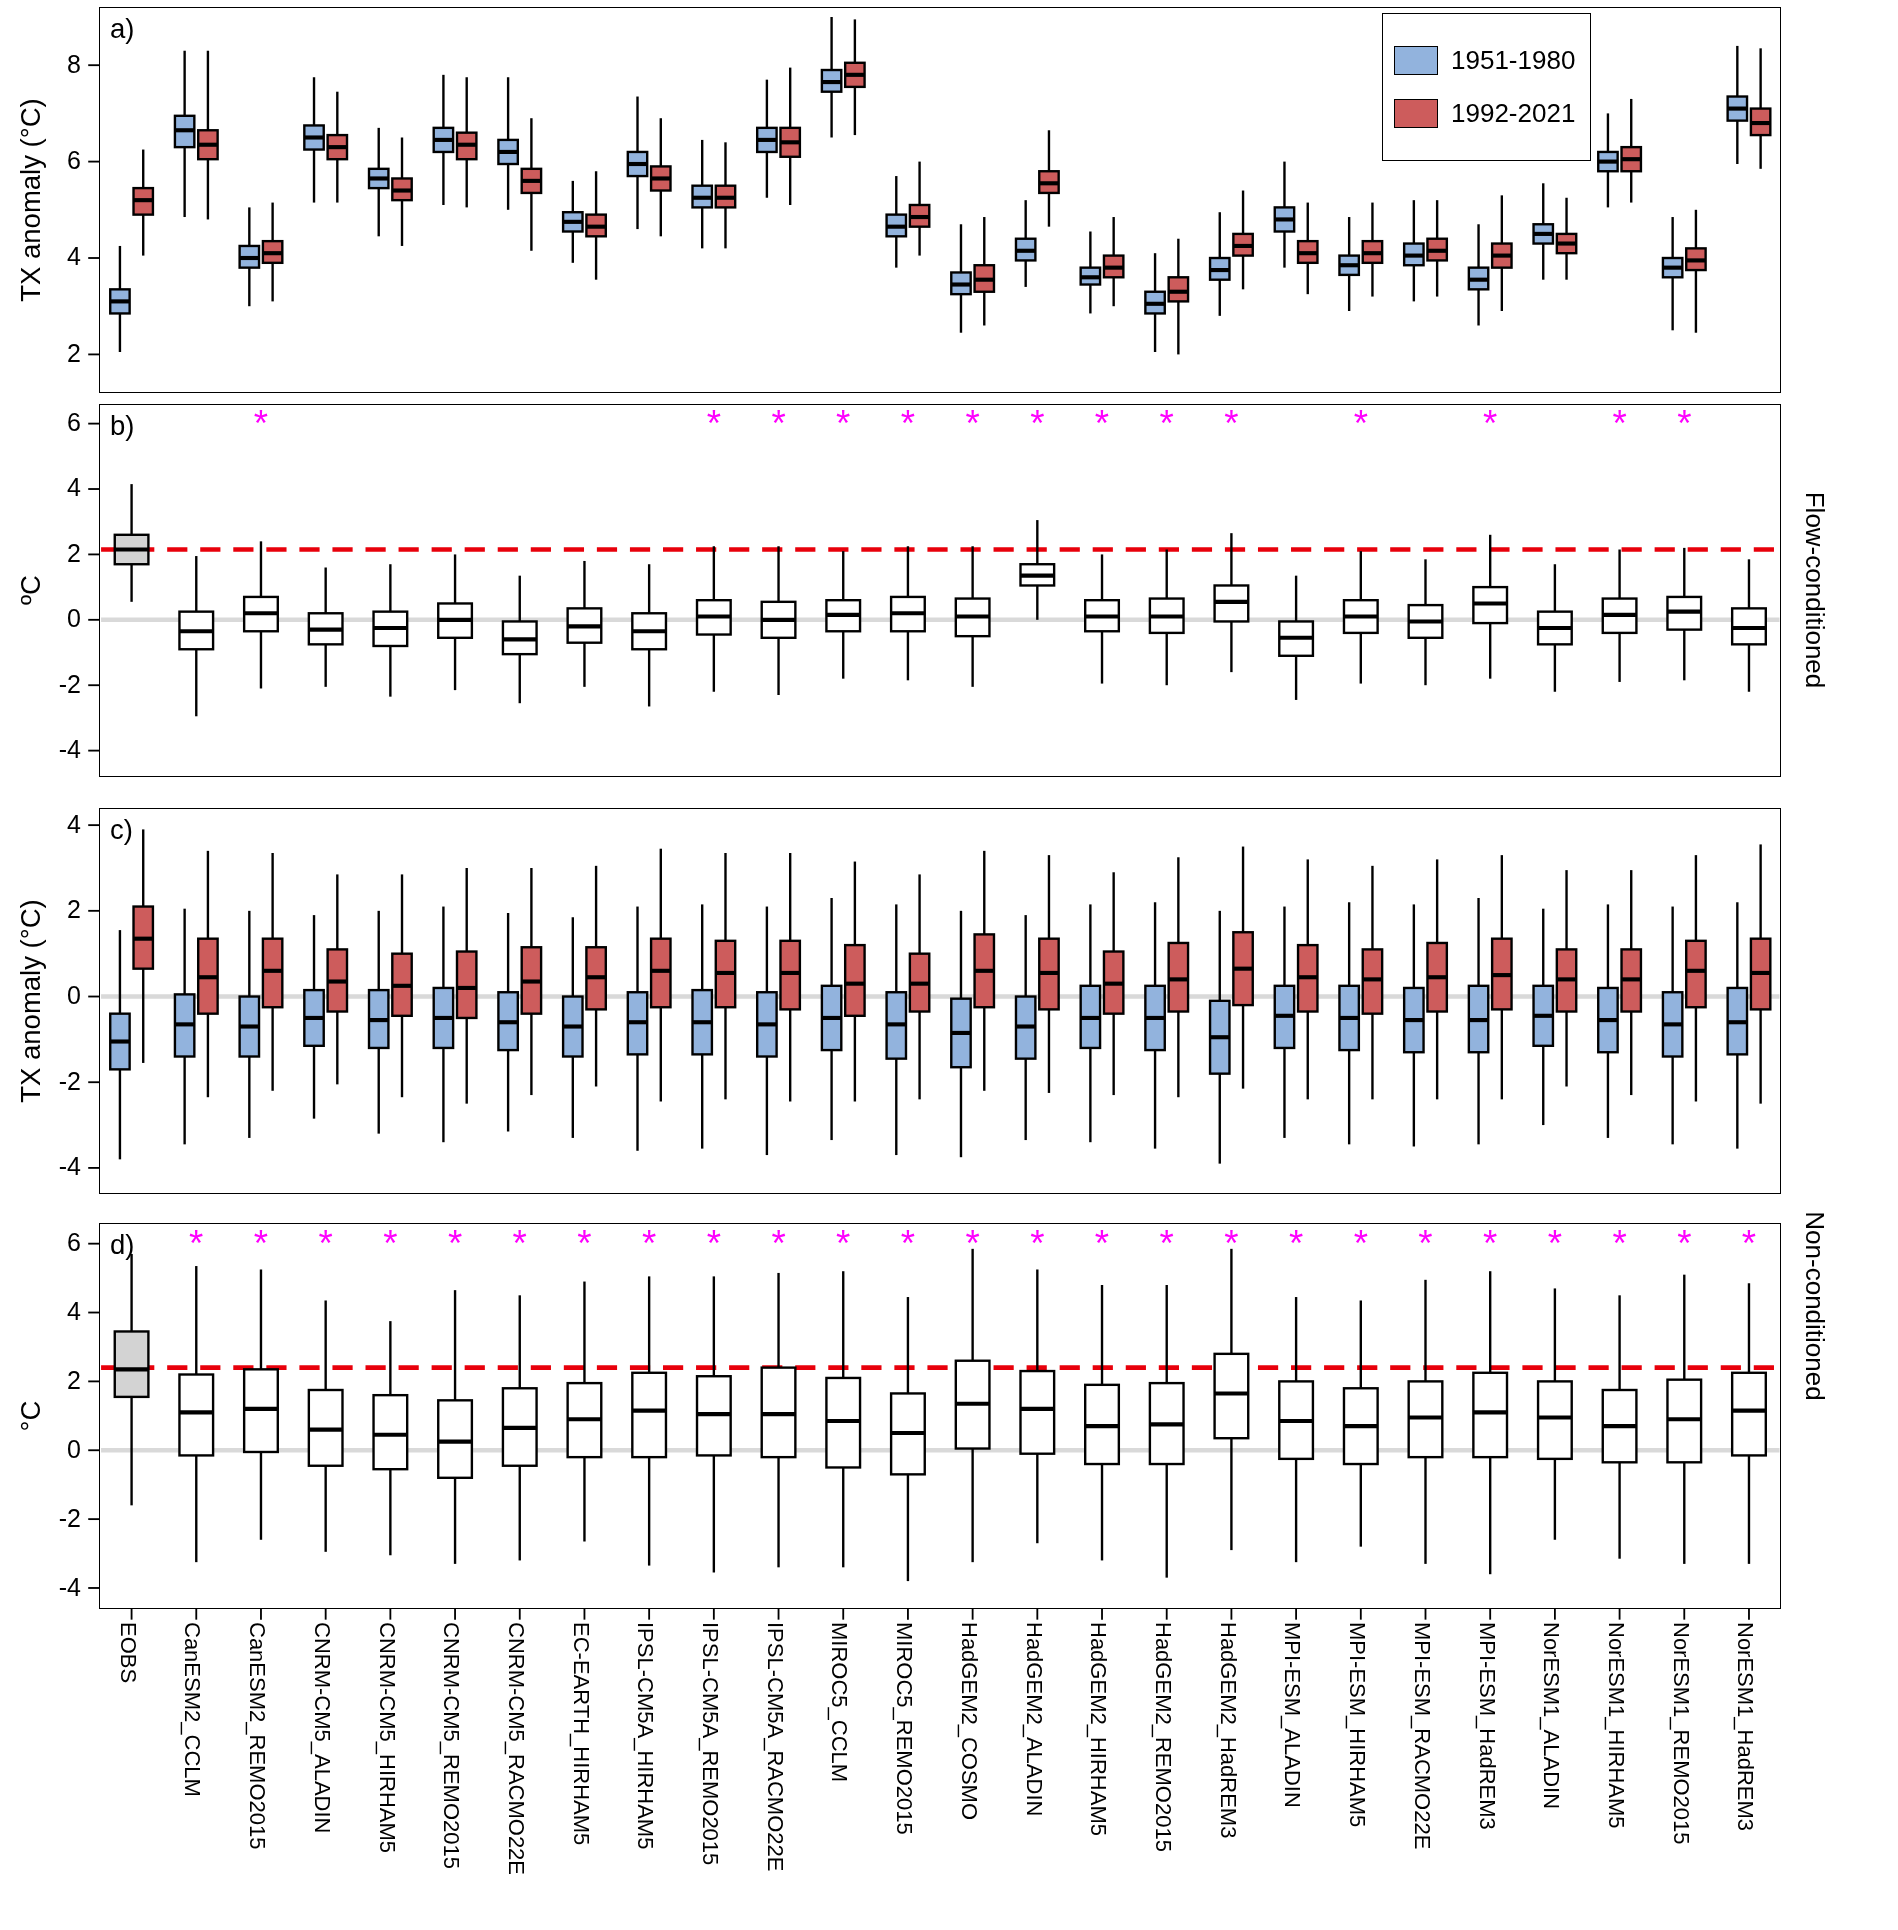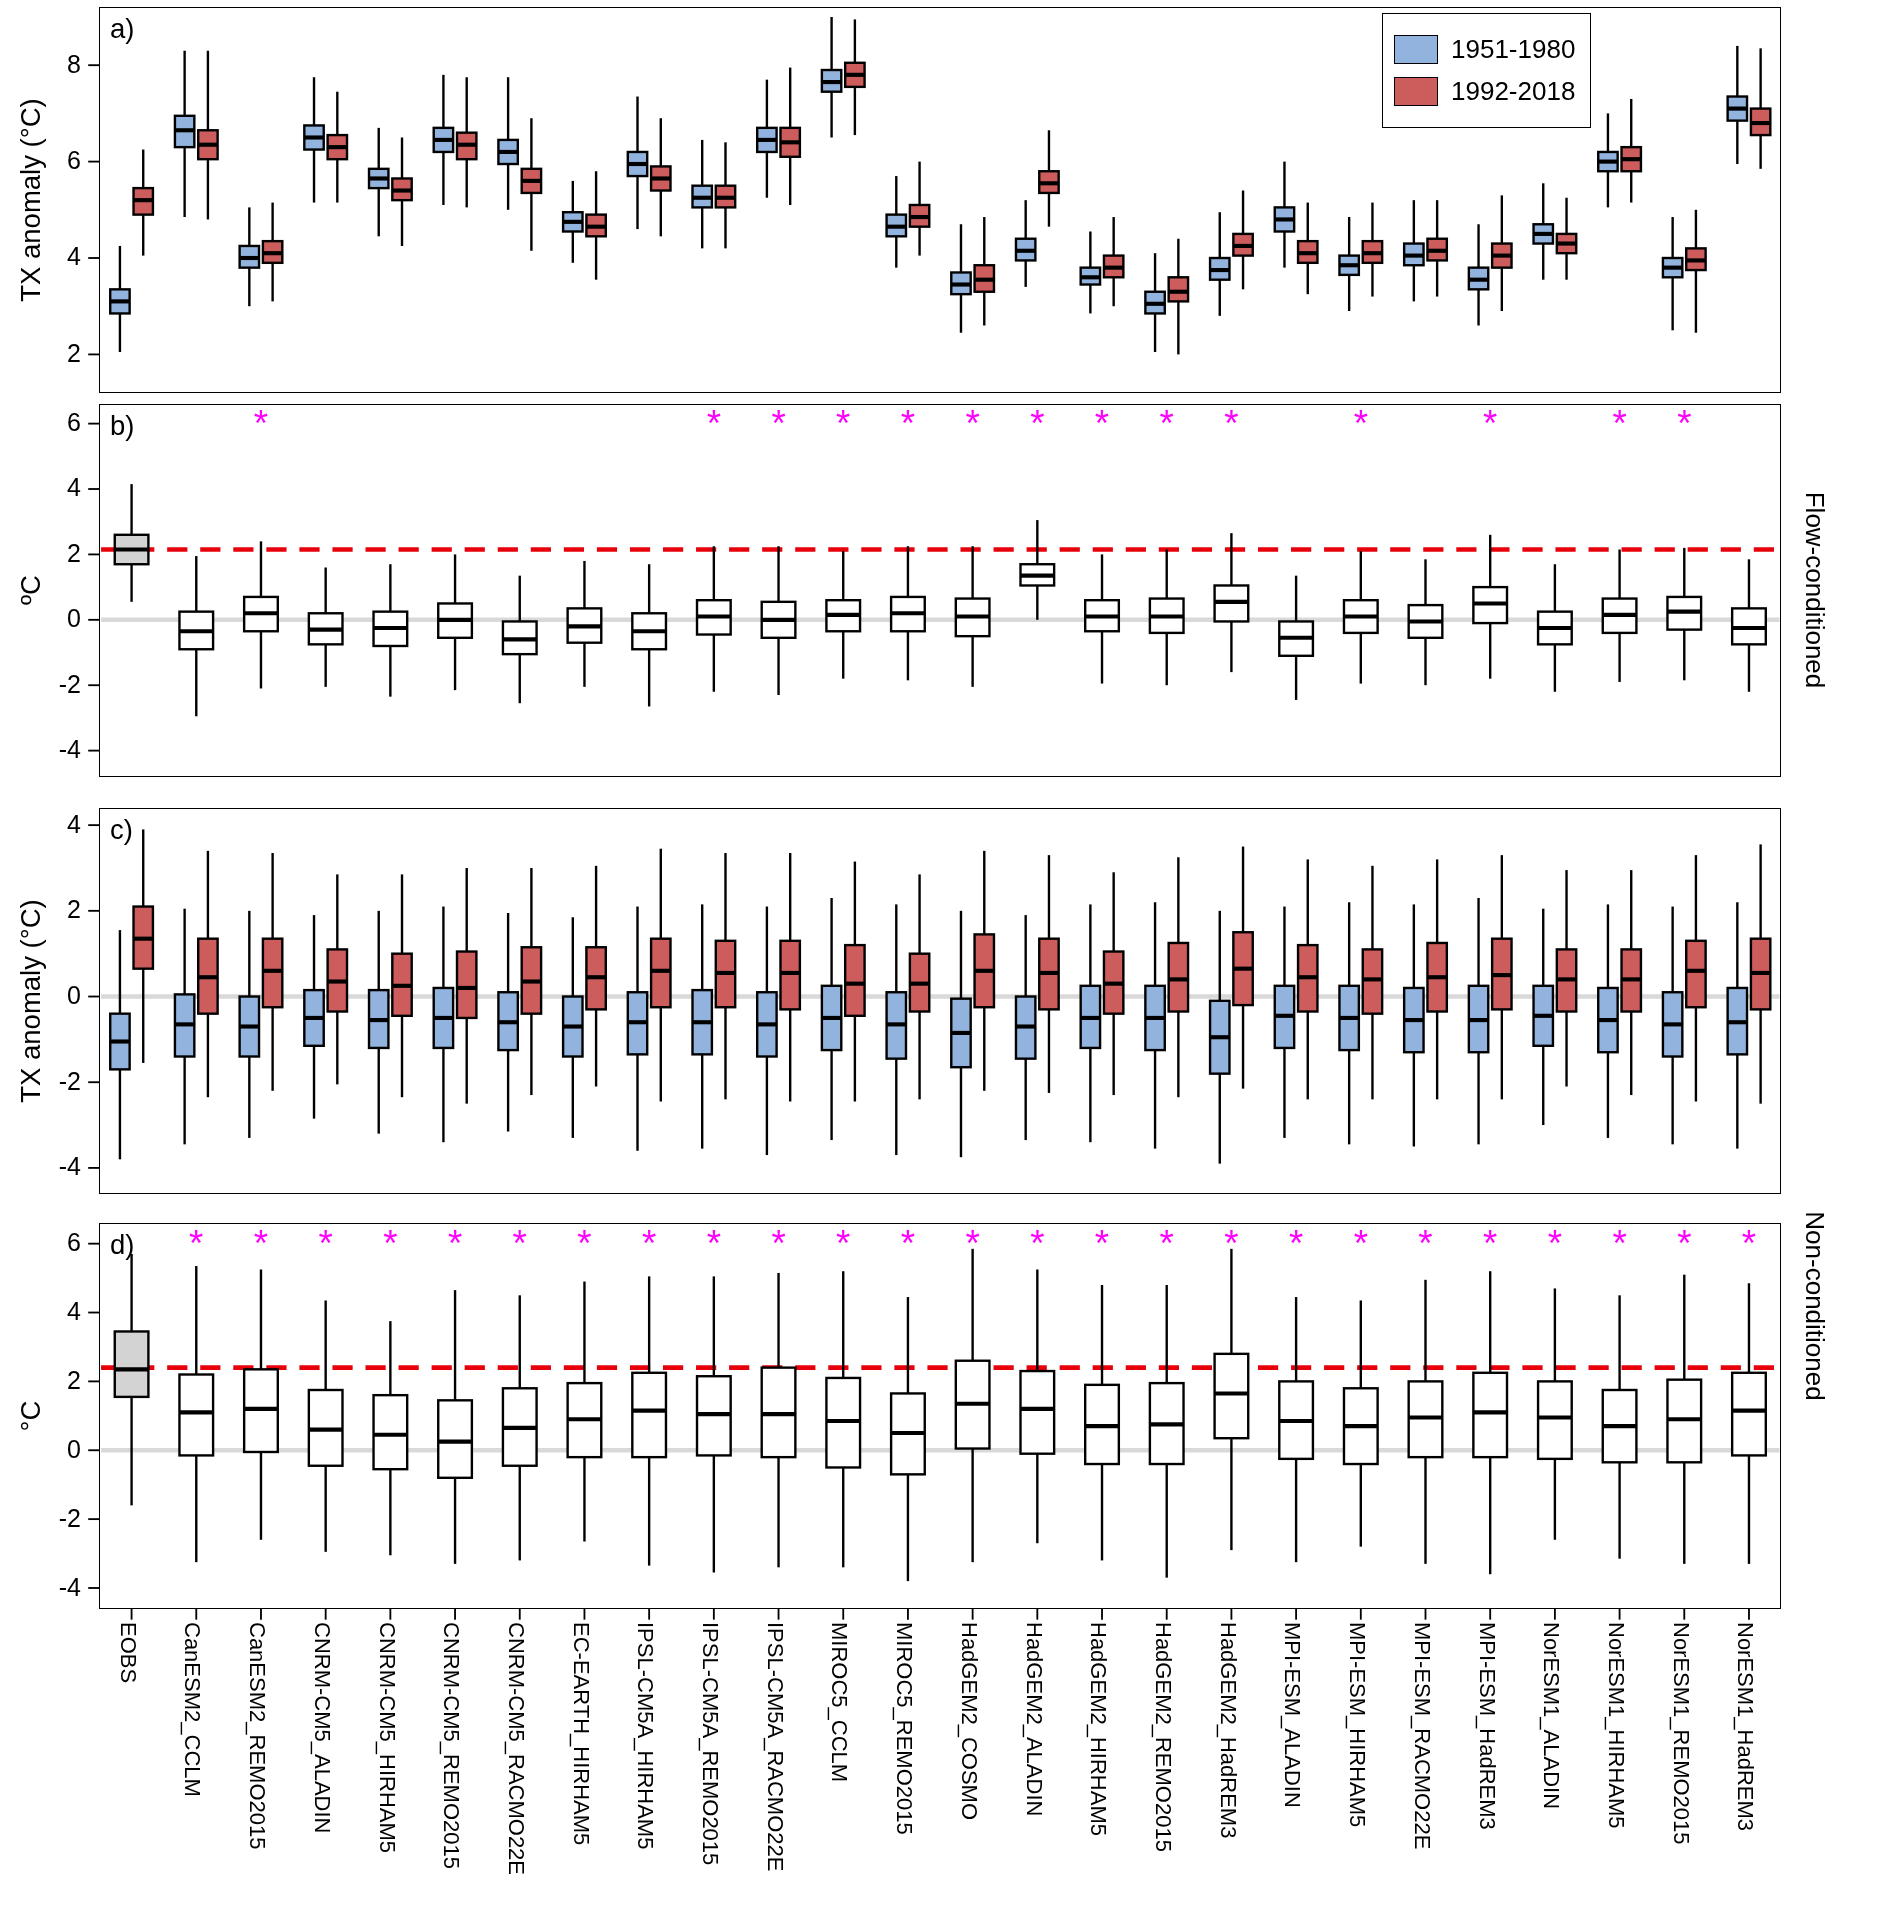--- a/index.html
+++ b/index.html
@@ -6,21 +6,21 @@
   body{width:1898px;height:1930px;font-family:"Liberation Sans",sans-serif;color:#000;position:relative;overflow:hidden;}
   .fig{position:relative;width:1898px;height:1930px;}
   .panel{position:absolute;border:1.8px solid #000;box-sizing:border-box;background:#fff;}
   .plotsvg{position:absolute;left:0;top:0;}
   .panel-label{position:absolute;font-size:27.5px;font-weight:400;color:#000;}
   .axis-title{position:absolute;font-size:27.5px;transform-origin:center center;white-space:nowrap;}
   .side-title{position:absolute;font-size:26px;white-space:nowrap;}
   .ytick{position:absolute;font-size:25px;text-align:right;white-space:nowrap;}
   .xtick{position:absolute;font-size:22px;white-space:nowrap;transform-origin:left top;}
   .legend{position:absolute;border:0.9px solid #000;background:#fff;padding:9.2px 14.7px 9.2px 11px;}
-  .legend-row{display:flex;align-items:center;margin:11px 0;}
+  .legend-row{display:flex;align-items:center;margin:22px 0;}
   .legend-swatch{width:42px;height:27.5px;border:1.4px solid #000;margin-right:13px;}
   .legend-label{font-size:26px;}
 </style>
 </head>
 <body>
 
 <div class="fig">
 
   <div class="panel" id="panel-a" style="left: 99px; top: 7.3px; width: 1682px; height: 386px;"></div>
   <div class="panel-label" id="lab-a" style="left: 110px; top: 13px;">a)</div>
@@ -41,21 +41,21 @@
   <div class="side-title" id="side-flow" style="left: 1814px; top: 590px; transform: translate(-50%, -50%) rotate(90deg);">Flow-conditioned</div>
   <div class="side-title" id="side-non" style="left: 1814px; top: 1306px; transform: translate(-50%, -50%) rotate(90deg);">Non-conditioned</div>
 
   <div class="legend" id="legend" style="left: 1382px; top: 13px;">
     <div class="legend-row">
       <div class="legend-swatch" id="sw0" style="background: rgb(146, 179, 221);"></div>
       <div class="legend-label">1951-1980</div>
     </div>
     <div class="legend-row">
       <div class="legend-swatch" id="sw1" style="background: rgb(205, 92, 92);"></div>
-      <div class="legend-label">1992-2018</div>
+      <div class="legend-label">1992-2021</div>
     </div>
   </div>
 
   <svg class="plotsvg" id="overlay" width="1898" height="1930" viewBox="0 0 2067 2102">
       <line x1="96" y1="386" x2="108" y2="386" stroke="#000" stroke-width="2"></line>
       <line x1="96" y1="281" x2="108" y2="281" stroke="#000" stroke-width="2"></line>
       <line x1="96" y1="175.99999999999997" x2="108" y2="175.99999999999997" stroke="#000" stroke-width="2"></line>
       <line x1="96" y1="70.99999999999994" x2="108" y2="70.99999999999994" stroke="#000" stroke-width="2"></line>
       <g>
         <line x1="130.5476923076923" y1="267.875" x2="130.5476923076923" y2="315.12499999999994" stroke="#000" stroke-width="2.6"></line>

